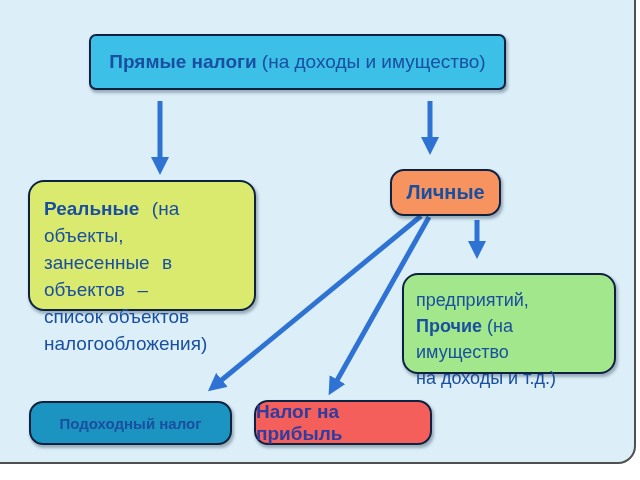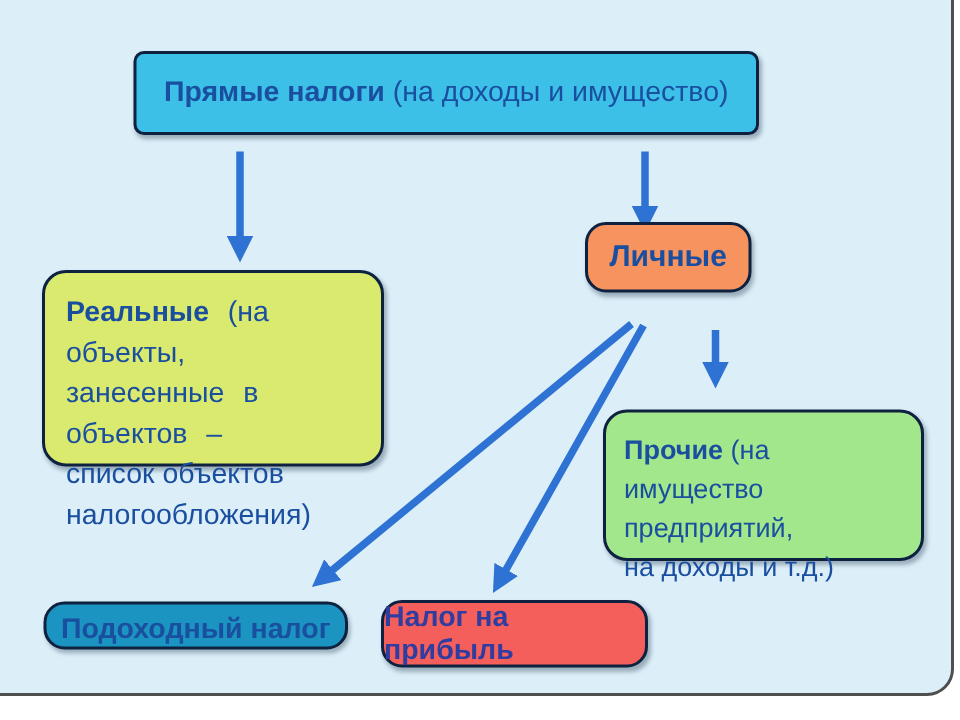--- a/index.html
+++ b/index.html
@@ -40,34 +40,34 @@
     font-size: 19px;
   }
   #box-real {
     left: 28px; top: 180px; width: 228px; height: 131px;
     border-radius: 16px; background: var(--yellow, #d9ea6e);
     font-size: 19px; line-height: 27px;
     display: block; padding: 13px 12px 0 14px;
   }
   #box-real .just { word-spacing: 0.38em; }
   #box-personal {
-    left: 390px; top: 148px; width: 111px; height: 47px;
+    left: 390px; top: 169px; width: 111px; height: 47px;
     border-radius: 14px; background: var(--orange, #f6935f);
     font-size: 20px; font-weight: bold; text-align: right;
   }
   #box-other {
     left: 402px; top: 273px; width: 214px; height: 101px;
     border-radius: 16px; background: var(--green, #a3e78c);
     font-size: 18px; line-height: 26px;
     display: block; padding: 12px 8px 0 12px;
   }
   #box-income {
-    left: 29px; top: 401px; width: 203px; height: 32px;
+    left: 29px; top: 401px; width: 203px; height: 44px;
     border-radius: 14px; background: var(--teal, #1b94c1);
-    font-size: 19px; font-weight: bold; align-items: flex-end;
+    font-size: 15px; font-weight: bold;
   }
   #box-profit {
     left: 254px; top: 400px; width: 178px; height: 45px;
     border-radius: 14px; background: var(--red, #f55f5b);
     font-size: 19px; font-weight: bold;
     color: var(--indigo, #2f3ca0);
   }
 </style>
 </head>
 <body>
@@ -96,22 +96,22 @@
   <div class="just">занесенные в объектов –</div>
   <div>список объектов</div>
   <div>налогообложения)</div>
 </div>
 
 <div class="node" id="box-personal">
   <span>Личные</span>
 </div>
 
 <div class="node" id="box-other">
+  <div>предприятий,</div>
   <div><span class="b">Прочие</span><span> (на имущество</span></div>
-  <div>предприятий,</div>
   <div>на доходы и т.д.)</div>
 </div>
 
 <div class="node" id="box-income">
   <span>Подоходный налог</span>
 </div>
 
 <div class="node" id="box-profit">
   <span>Налог на прибыль</span>
 </div>

